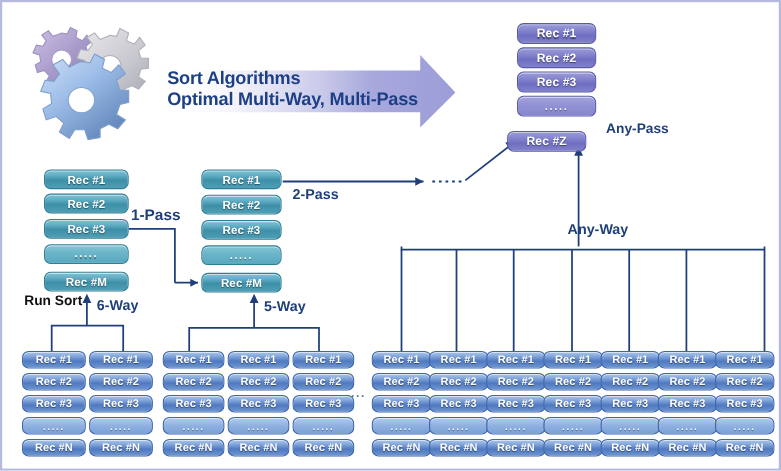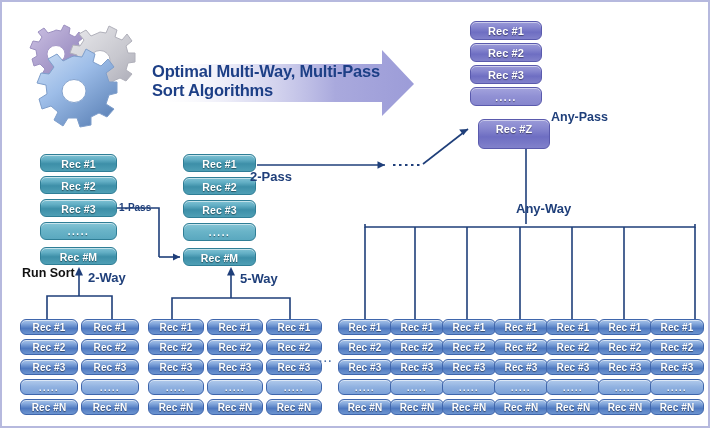--- a/index.html
+++ b/index.html
@@ -151,46 +151,46 @@
       <path d="M413,225 L413,318"></path>
       <path d="M465,225 L465,318"></path>
       <path d="M518,225 L518,318"></path>
       <path d="M570,225 L570,318"></path>
       <path d="M622,225 L622,318"></path>
       <path d="M693,225 L693,318"></path>
     </g>
   </svg>
 
   <div id="title" style="left:150px;top:60px;font-size:16.5px;">
+    <div>Sort Algorithms</div>
     <div>Optimal Multi-Way, Multi-Pass</div>
-    <div>Sort Algorithms</div>
   </div>
 
   <div class="rec violet" style="left:468px;top:19px;width:72px;height:19px;font-size:11px;line-height:19px;">Rec #1</div>
   <div class="rec violet" style="left:468px;top:41px;width:72px;height:19px;font-size:11px;line-height:19px;">Rec #2</div>
   <div class="rec violet" style="left:468px;top:63px;width:72px;height:19px;font-size:11px;line-height:19px;">Rec #3</div>
   <div class="rec violet dots" style="left:468px;top:85px;width:72px;height:19px;font-size:10px;line-height:19px;letter-spacing:1.5px;">.....</div>
-  <div class="rec violet" style="left:476px;top:117px;width:72px;height:30px;font-size:11px;line-height:19px;">Rec #Z</div>
+  <div class="rec violet" style="left:459px;top:117px;width:72px;height:19px;font-size:11px;line-height:19px;">Rec #Z</div>
   <div class="lbl" style="left:549px;top:108px;font-size:12.5px;">Any-Pass</div>
 
   <div class="rec teal" style="left:38px;top:152px;width:77px;height:18px;font-size:10.5px;line-height:18px;">Rec #1</div>
   <div class="rec teal" style="left:38px;top:174px;width:77px;height:18px;font-size:10.5px;line-height:18px;">Rec #2</div>
   <div class="rec teal" style="left:38px;top:197px;width:77px;height:18px;font-size:10.5px;line-height:18px;">Rec #3</div>
   <div class="rec teal dots" style="left:38px;top:220px;width:77px;height:18px;font-size:10px;line-height:18px;letter-spacing:1.5px;">.....</div>
   <div class="rec teal" style="left:38px;top:245px;width:77px;height:18px;font-size:10.5px;line-height:18px;">Rec #M</div>
-  <div class="lbl" style="left:117px;top:200px;font-size:10px;">1-Pass</div>
+  <div class="lbl" style="left:117px;top:185px;font-size:14px;">1-Pass</div>
   <div class="lbl black" style="left:20px;top:264px;font-size:12.5px;">Run Sort</div>
-  <div class="lbl" style="left:86px;top:268px;font-size:13px;">2-Way</div>
+  <div class="lbl" style="left:86px;top:268px;font-size:13px;">6-Way</div>
 
   <div class="rec teal" style="left:181px;top:152px;width:73px;height:18px;font-size:10.5px;line-height:18px;">Rec #1</div>
   <div class="rec teal" style="left:181px;top:175px;width:73px;height:18px;font-size:10.5px;line-height:18px;">Rec #2</div>
   <div class="rec teal" style="left:181px;top:198px;width:73px;height:18px;font-size:10.5px;line-height:18px;">Rec #3</div>
   <div class="rec teal dots" style="left:181px;top:221px;width:73px;height:18px;font-size:10px;line-height:18px;letter-spacing:1.5px;">.....</div>
   <div class="rec teal" style="left:181px;top:246px;width:73px;height:18px;font-size:10.5px;line-height:18px;">Rec #M</div>
-  <div class="lbl" style="left:248px;top:167px;font-size:13px;">2-Pass</div>
+  <div class="lbl" style="left:264px;top:167px;font-size:13px;">2-Pass</div>
   <div class="lbl" style="left:238px;top:269px;font-size:13px;">5-Way</div>
 
   <div class="lbl" style="left:514px;top:199px;font-size:13px;">Any-Way</div>
 
   <div class="ell" style="left:308px;top:350px;font-size:11px;">.....</div>
 
   <div class="rec blue" style="left:18px;top:317px;width:58px;height:16px;font-size:10px;line-height:16px;">Rec #1</div>
   <div class="rec blue" style="left:18px;top:337px;width:58px;height:16px;font-size:10px;line-height:16px;">Rec #2</div>
   <div class="rec blue" style="left:18px;top:357px;width:58px;height:16px;font-size:10px;line-height:16px;">Rec #3</div>
   <div class="rec blue dots" style="left:18px;top:377px;width:58px;height:16px;font-size:9px;line-height:16px;letter-spacing:1.5px;">.....</div>

